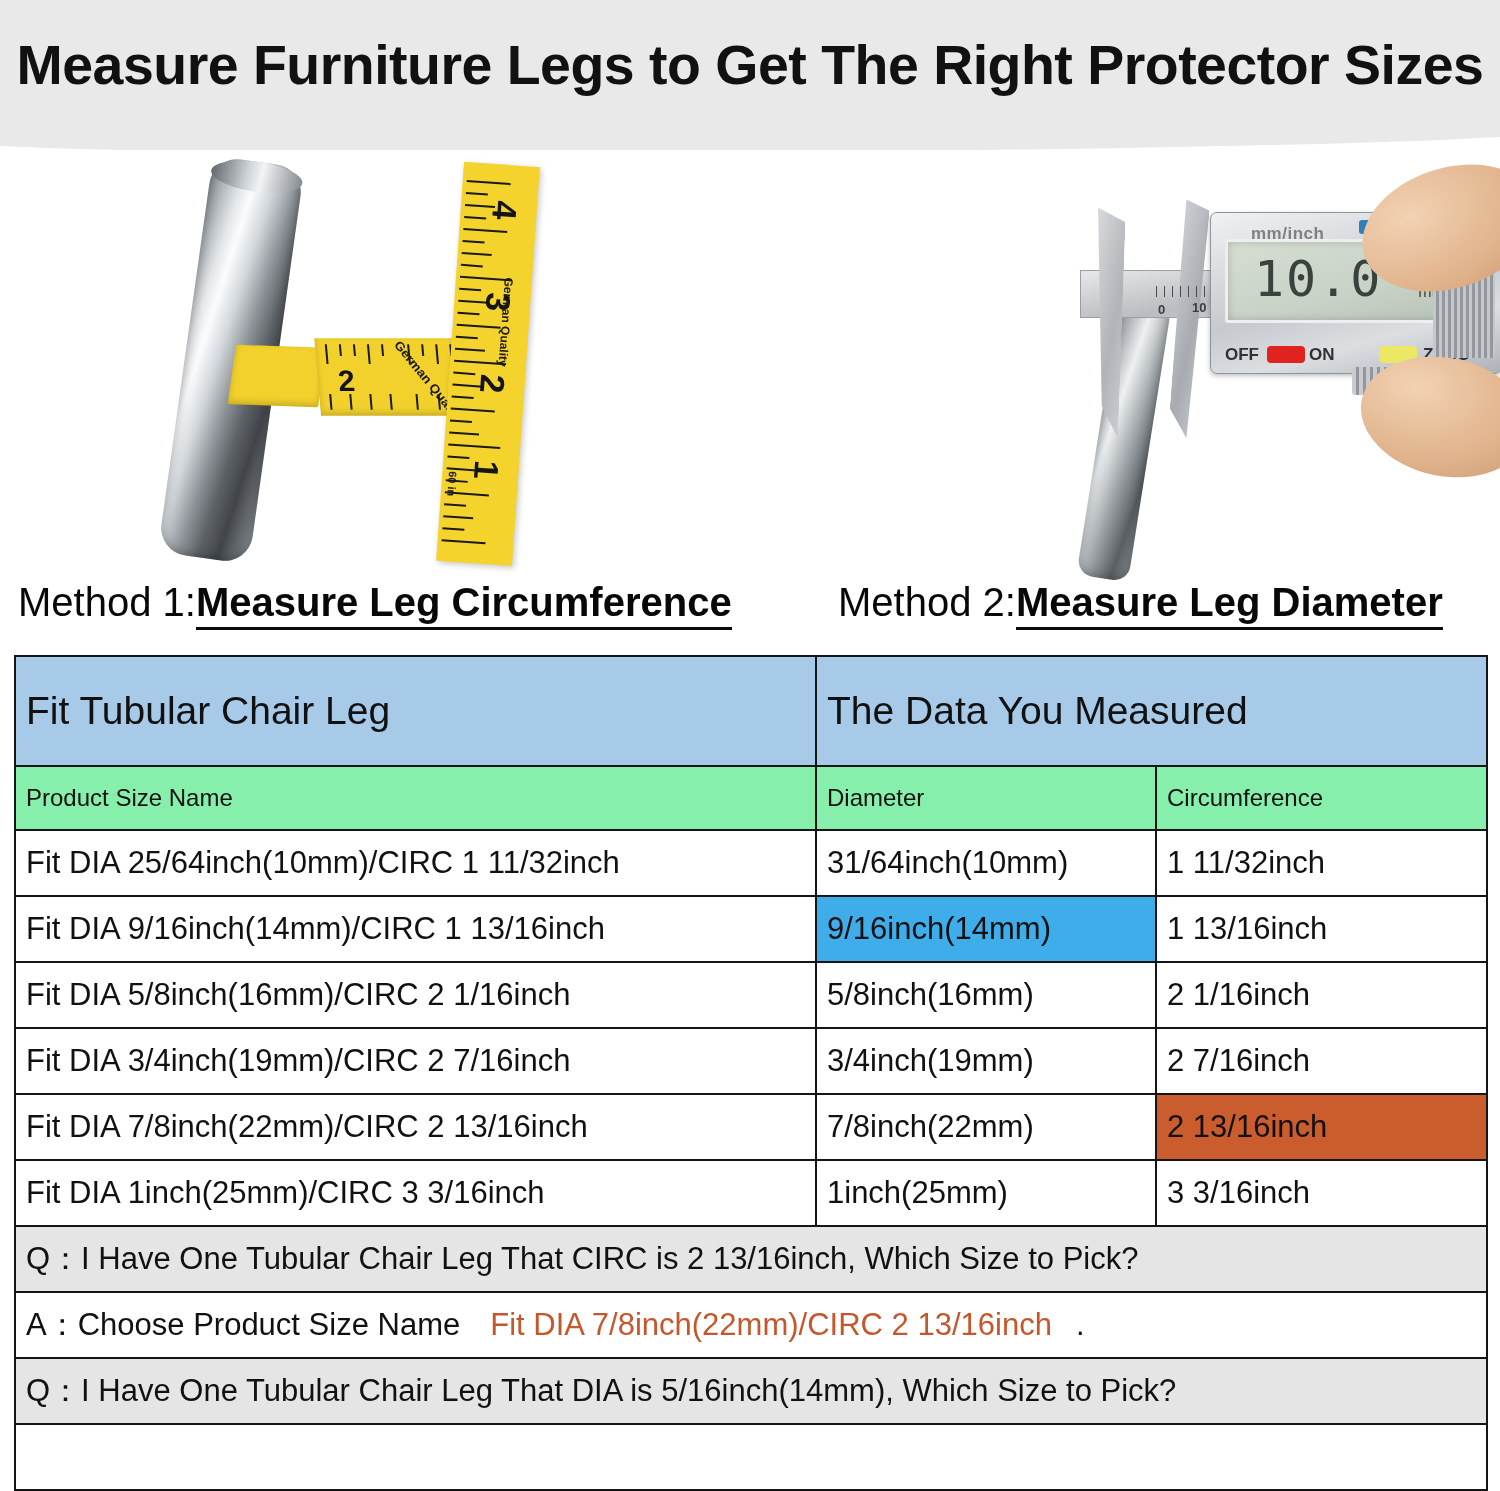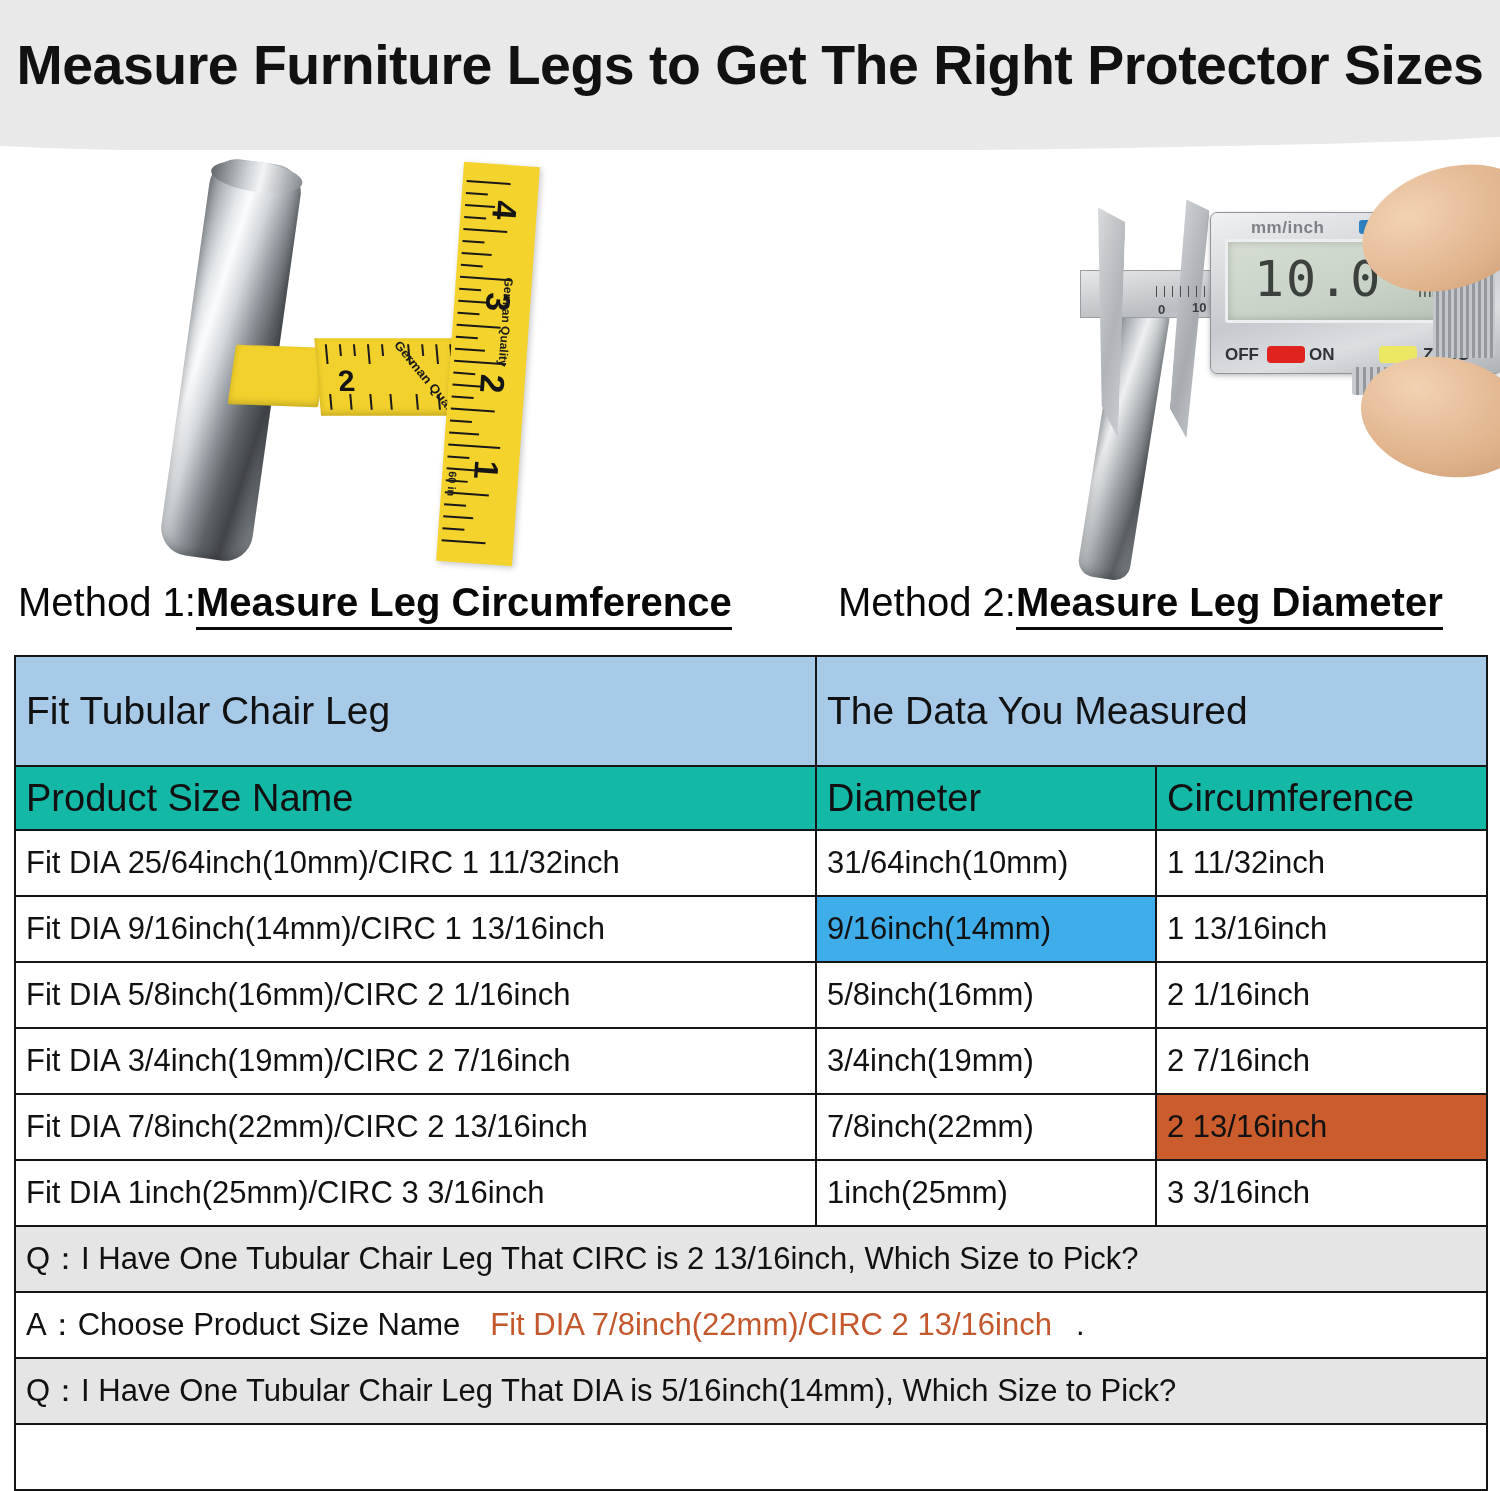--- a/index.html
+++ b/index.html
@@ -204,21 +204,21 @@
     letter-spacing: 2px;
   }
   #cal-lcd-unit {
     position: absolute;
     right: 7px; bottom: 19px;
     font-size: 16px;
     color: #41473f;
   }
   #cal-mminch {
     position: absolute;
-    left: 40px; top: 5px;
+    left: 40px; top: 11px;
     font-size: 17px;
     font-weight: bold;
     color: #7d8186;
     letter-spacing: .5px;
   }
   #cal-blue-btn {
     position: absolute;
     left: 148px; top: 7px;
     width: 40px; height: 14px;
     background: #2f7fbd;
@@ -339,22 +339,22 @@
   .col-a { width: 801px; }
   .col-b { width: 340px; }
   .col-c { width: 331px; }
 
   tr.head-main td {
     background: #a8cae9;
     font-size: 39px;
     height: 100px;
   }
   tr.head-sub td {
-    background: #14b8a6;
-    font-size: 38px;
+    background: #86efac;
+    font-size: 24px;
     height: 54px;
   }
   tr.data-row td { height: 56px; }
 
   td.hl-blue   { background: #3eadea; }
   td.hl-orange { background: #cb5c2d; }
 
   tr.q-row td {
     background: #e5e5e5;
     height: 56px;

